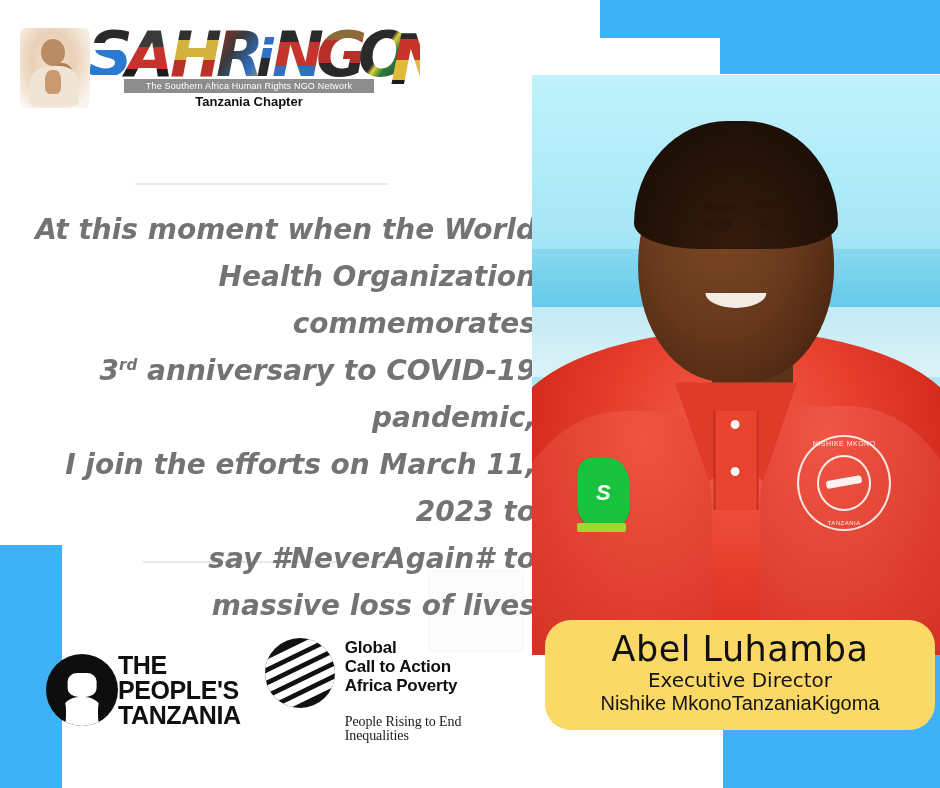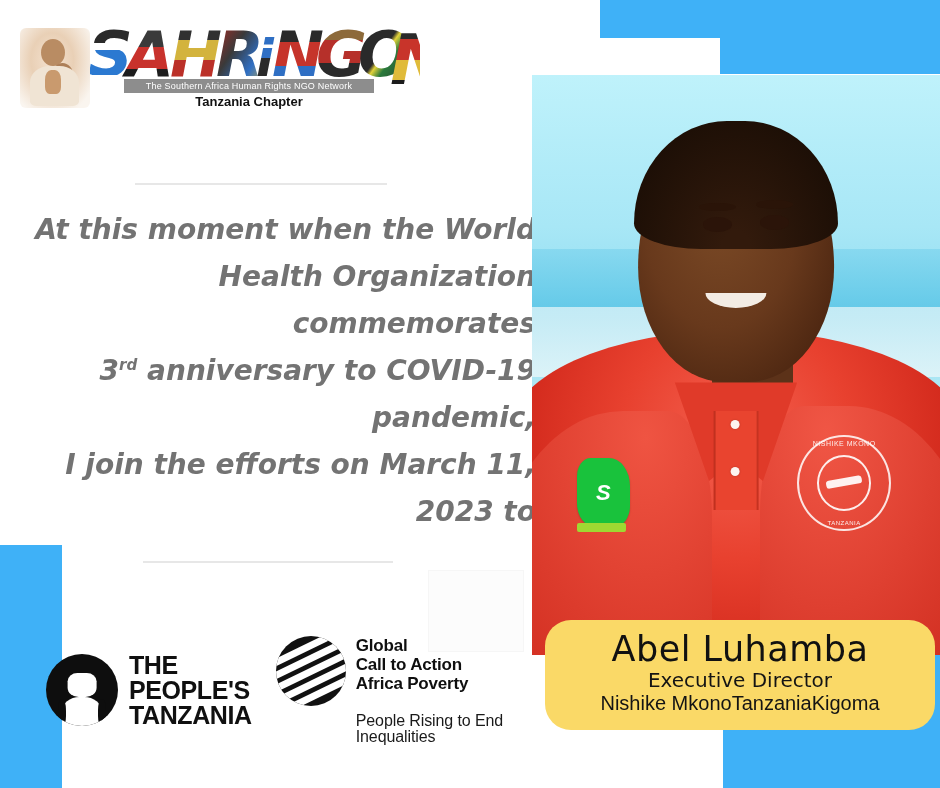--- a/index.html
+++ b/index.html
@@ -244,21 +244,21 @@
     font-style:italic;font-weight:bold;
     font-size:28px;line-height:47px;color:#737373;
   }
   .quote sup{font-size:.54em;vertical-align:super;line-height:0;}
 
   
   .logo-row{
     position:absolute;left:46px;top:640px;width:470px;height:100px;
     display:flex;align-items:center;gap:24px;
   }
-  .tpv{display:flex;align-items:center;gap:11px;}
+  .tpv{display:flex;align-items:center;gap:0;}
   .tpv-mark{
     position:relative;width:72px;height:72px;border-radius:50%;background:#0e0e0e;
     overflow:hidden;flex:0 0 auto;
   }
   .tpv-mark .p-head{
     position:absolute;left:50%;top:26%;width:40%;height:34%;transform:translateX(-50%);
     background:#ffffff;border-radius:34% 34% 38% 38%;
   }
   .tpv-mark .p-body{
     position:absolute;left:50%;top:60%;width:56%;height:46%;transform:translateX(-50%);
@@ -282,21 +282,21 @@
   .gcap-mark i{
     position:absolute;left:-14%;width:128%;height:7px;background:#ffffff;
     transform:rotate(-26deg);display:block;
   }
   .gcap-txt{line-height:1;}
   .gcap-main{
     font-family:"Liberation Sans", sans-serif;font-weight:bold;
     font-size:17px;line-height:19px;color:#0f0f0f;letter-spacing:-.2px;
   }
   .gcap-sub{
-    font-family:Liberation Sans, sans-serif;font-size:16px;color:#1a1a1a;
+    font-family:Liberation Serif, serif;font-size:14px;color:#1a1a1a;
     margin-top:20px;letter-spacing:-.1px;
   }
   .white-cover-bottom{
     position:absolute;left:62px;top:730px;width:660px;height:58px;background:#ffffff;
   }
 </style>
 </head>
 <body>
 
 <div class="poster">
@@ -414,20 +414,22 @@
 
   <div class="divider top"></div>
   <div class="divider bottom"></div>
   <div class="faint-square"></div>
 
   <div class="quote">
     <div>At this moment when the World</div>
     <div>Health Organization commemorates</div>
     <div><span>3</span><sup>rd</sup><span> anniversary to COVID-19 pandemic,</span></div>
     <div>I join the efforts on March 11, 2023 to</div>
+    <div>say #NeverAgain# to</div>
+    <div>massive loss of lives</div>
   </div>
 
   <div class="photo-card">
     <div class="sky"></div>
     <div class="sea-band"></div>
     <div class="shore"></div>
     <div class="body-red"></div>
     <div class="shoulder-l"></div>
     <div class="shoulder-r"></div>
     <div class="neck"></div>

